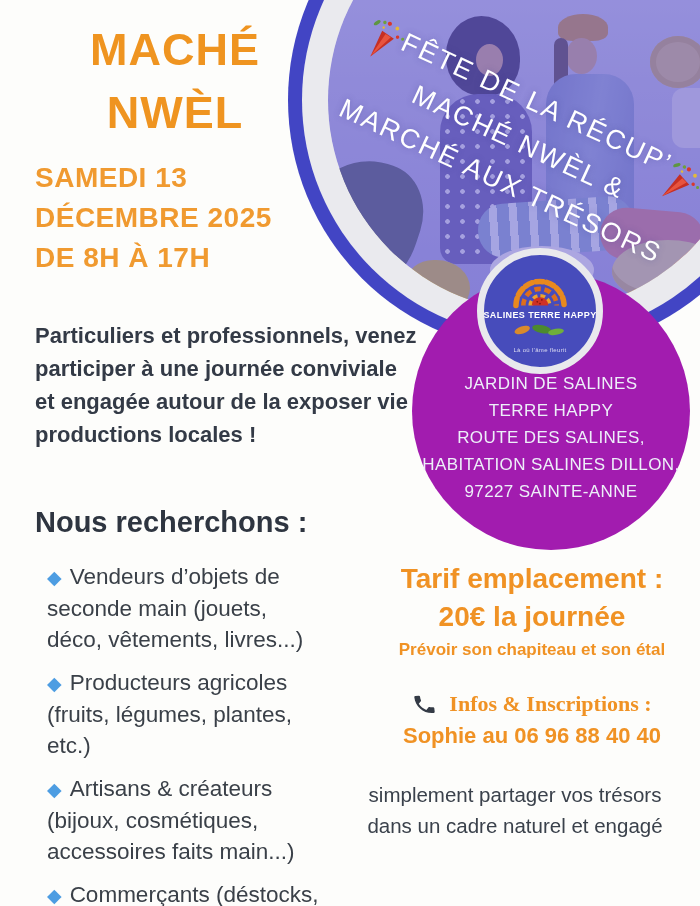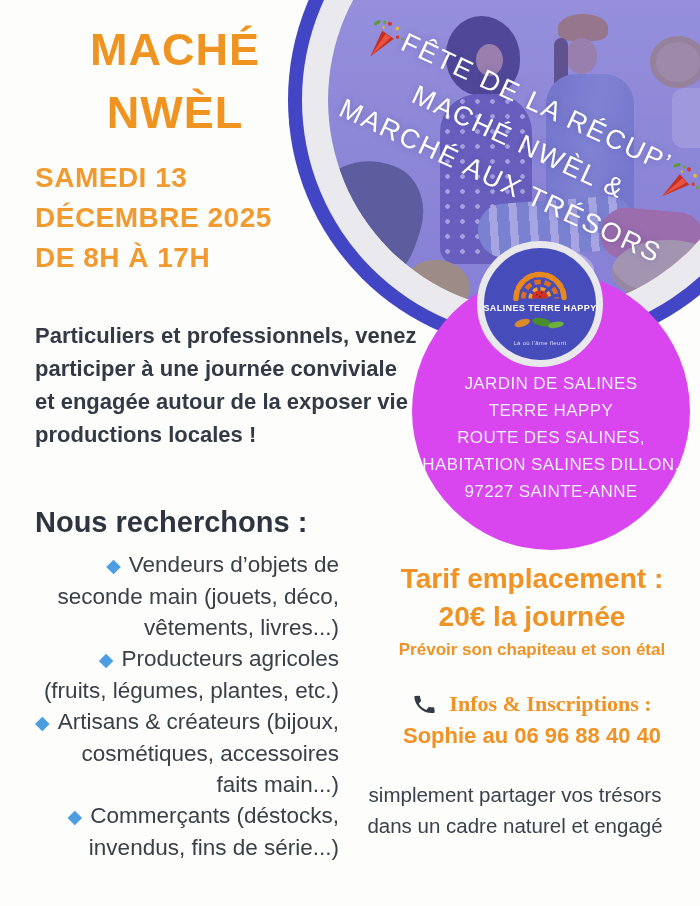--- a/index.html
+++ b/index.html
@@ -16,43 +16,43 @@
   .hero-overlay{position:absolute; inset:0; background:rgba(99,94,208,0.45); border-radius:50%;}
   .hero-text{position:absolute; left:-12px; top:190px; width:405px; text-align:center;
     transform:rotate(25deg); transform-origin:center center;
     color:#ffffff; font-size:27px; letter-spacing:2px; line-height:43px; font-weight:normal;
     text-shadow:0 0 6px rgba(60,60,140,.35); white-space:nowrap;}
   .popper{position:absolute; width:42px; height:42px;}
   .popper-1{left:36px; top:128px; transform:rotate(-8deg);}
   .popper-2{left:332px; top:272px; transform:rotate(6deg);}
 
   
-  .logo-circle{position:absolute; left:477px; top:241px; width:112px; height:112px;
+  .logo-circle{position:absolute; left:477px; top:248px; width:112px; height:112px;
     background:#474CBB; border:7px solid #E9E9ED; border-radius:50%; z-index:4;
     display:flex; flex-direction:column; align-items:center; box-sizing:content-box;}
   .logo-name{color:#ffffff; font-size:9px; font-weight:bold; letter-spacing:.4px; margin-top:1px; white-space:nowrap;}
   .logo-tagline{color:#dcdcf2; font-size:6px; margin-top:9px; letter-spacing:.3px;}
 
   
   .address-circle{position:absolute; left:412px; top:272px; width:278px; height:278px;
-    background:#d946ef; border-radius:50%; z-index:3; text-align:center;}
+    background:#a21caf; border-radius:50%; z-index:3; text-align:center;}
   .address-lines{padding-top:98px; color:#EDEFF9; font-size:17px; line-height:27px; letter-spacing:.4px;}
 
   
   .title{position:absolute; left:30px; top:18px; width:290px; text-align:center; z-index:5;
     color:#EF9420; font-size:45px; font-weight:bold; letter-spacing:1px; line-height:63px;}
   .date{position:absolute; left:35px; top:158px; z-index:5;
     color:#F09A30; font-size:28px; font-weight:bold; letter-spacing:.5px; line-height:40px; white-space:nowrap;}
   .intro{position:absolute; left:35px; top:319px; z-index:5;
     color:#333A46; font-size:22px; font-weight:bold; line-height:33px; white-space:nowrap;}
   .recherchons-heading{position:absolute; left:35px; top:506px; z-index:5;
     color:#2E3540; font-size:29px; font-weight:bold;}
   .recherchons-list{position:absolute; left:35px; top:549px; width:304px; z-index:5;
     margin:0; padding:0; list-style:none; color:#3A4048; font-size:22.5px; line-height:31px;}
-  .recherchons-list li{margin:0;text-align:right;}
+  .recherchons-list li{margin:12px;}
   .diamond{color:#4D9DE2; font-size:19px; margin-right:8px;}
   .diamond::before{content:"\25C6";}
 
   
   .tarif{position:absolute; left:366px; top:560px; width:332px; text-align:center; z-index:5; color:#F09224;}
   .tarif-title{font-size:28px; font-weight:bold; line-height:38px;}
   .tarif-price{font-size:28px; font-weight:bold; line-height:38px;}
   .tarif-note{font-size:17px; font-weight:bold; margin-top:4px;}
   .contact{position:absolute; left:366px; top:688px; width:332px; z-index:5; color:#F09224; text-align:center;}
   .contact-row{display:flex; align-items:center; justify-content:center; gap:12px;font-family:Liberation Serif, serif;}

